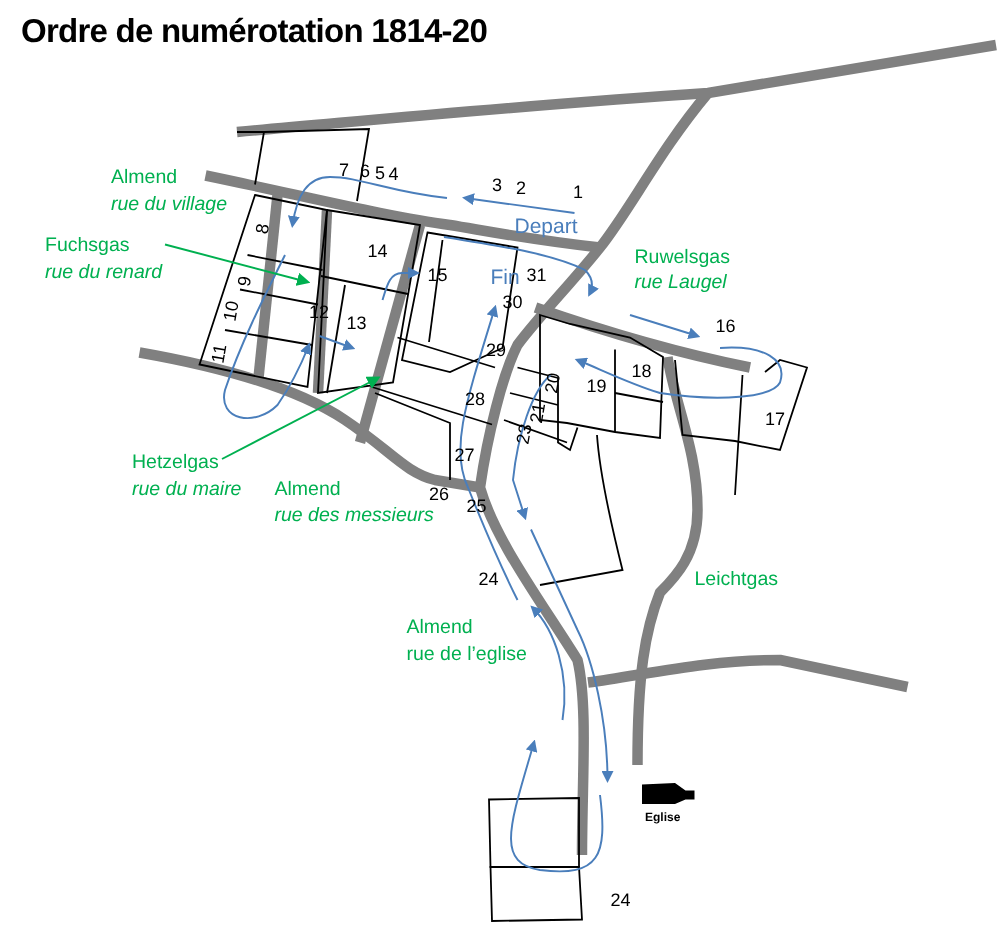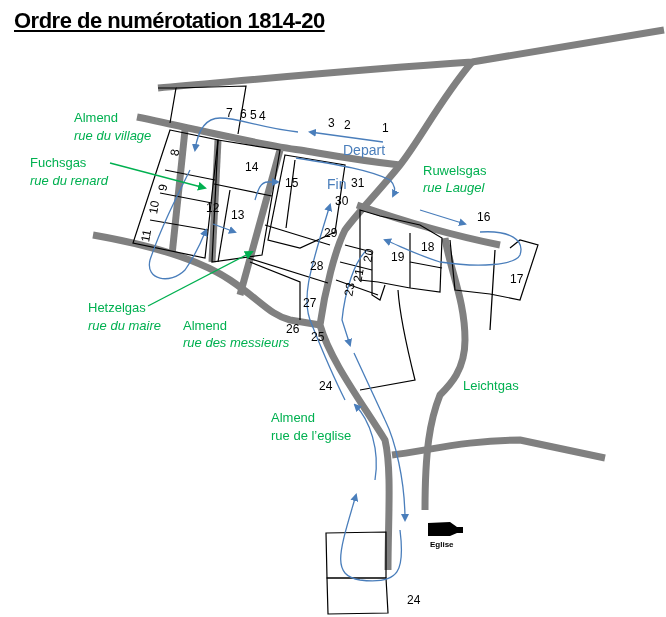--- a/index.html
+++ b/index.html
@@ -1,17 +1,17 @@
 <!DOCTYPE html>
 <html><head>
 <meta charset="utf-8">
 <style>
   html,body{margin:0;padding:0;background:#fff;}
   body{width:666px;height:617px;position:relative;overflow:hidden;font-family:"Liberation Sans",sans-serif;}
-  .title{position:absolute;left:14px;top:8px;font-size:22px;font-weight:bold;color:#000;letter-spacing:-0.5px;font-family:"Liberation Sans",sans-serif;text-decoration:underline;}
+  .title{position:absolute;left:14px;top:8px;font-size:22px;font-weight:bold;color:#000;letter-spacing:-0.5px;font-family:"Liberation Sans",sans-serif;}
   svg{position:absolute;left:0;top:0;}
   .road{stroke:#808080;stroke-width:7;fill:none;stroke-linecap:butt;stroke-linejoin:round;}
   .parcel{stroke:#000;stroke-width:1.2;fill:none;}
   .flow{stroke:#4a7ebb;stroke-width:1.3;fill:none;}
   .green{stroke:#00b050;stroke-width:1.3;fill:none;}
   .num{font-family:"Liberation Sans",sans-serif;font-size:12px;fill:#000;}
   .lbl{font-family:"Liberation Sans",sans-serif;font-size:13px;fill:#00b050;}
   .lbl-i{font-style:italic;}
   .blue-lbl{font-family:"Liberation Sans",sans-serif;font-size:14px;fill:#4a7ebb;}
   .eg{font-family:"Liberation Sans",sans-serif;font-size:8px;font-weight:bold;fill:#000;}

